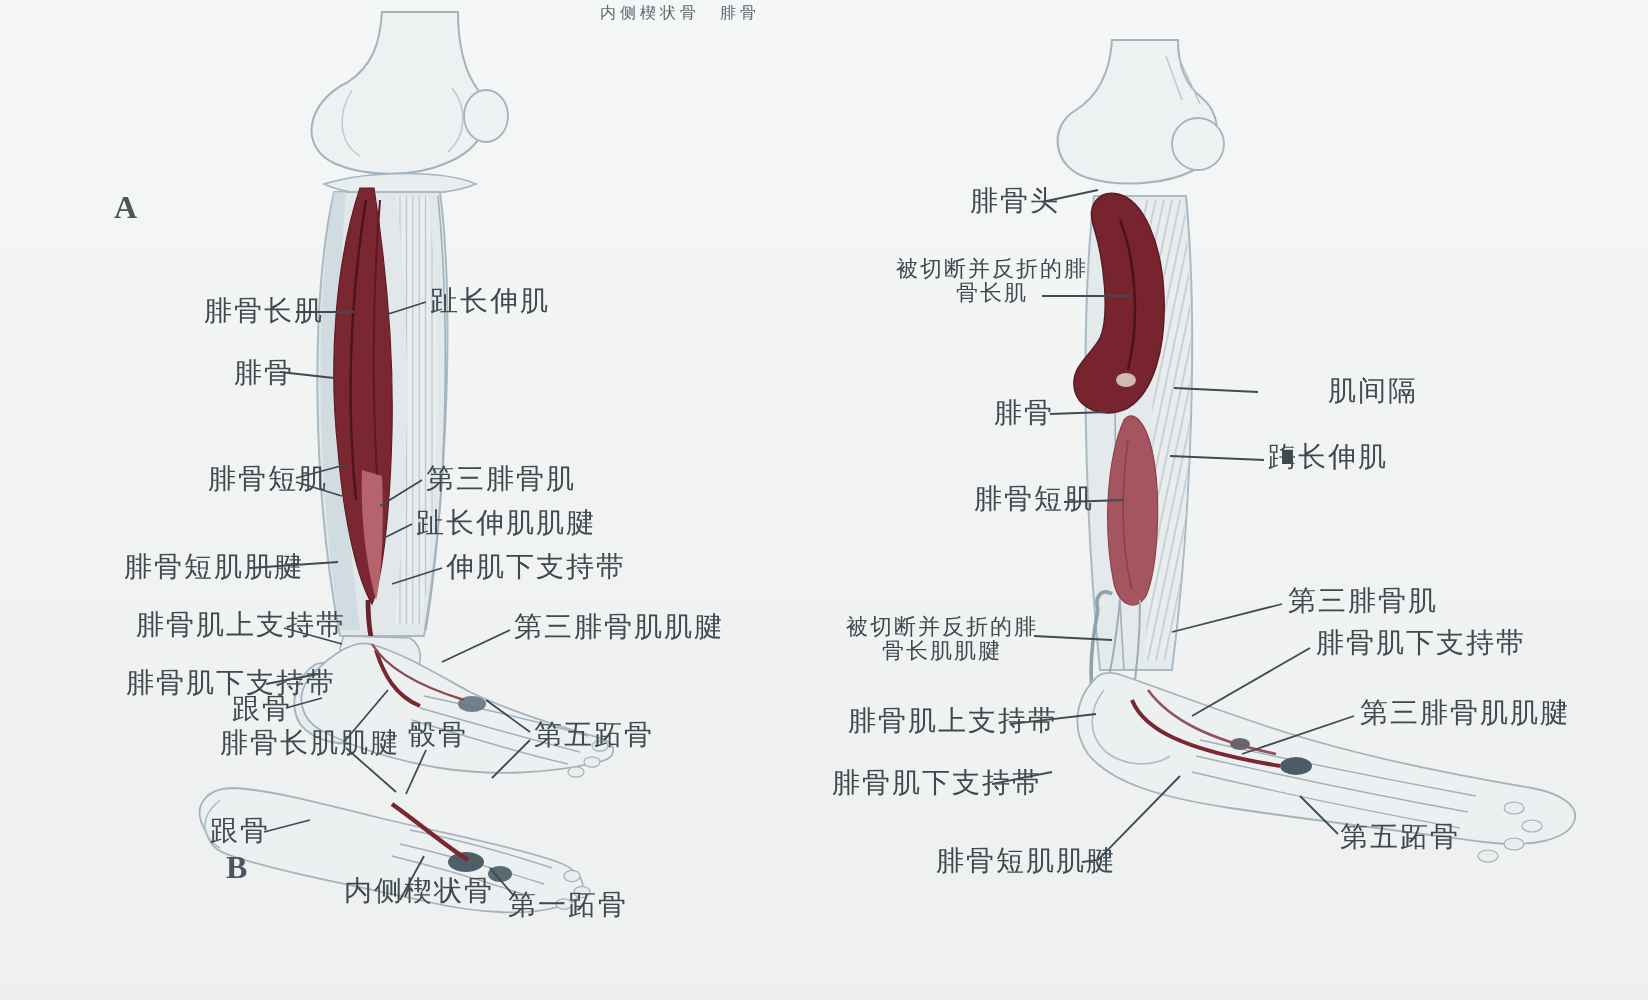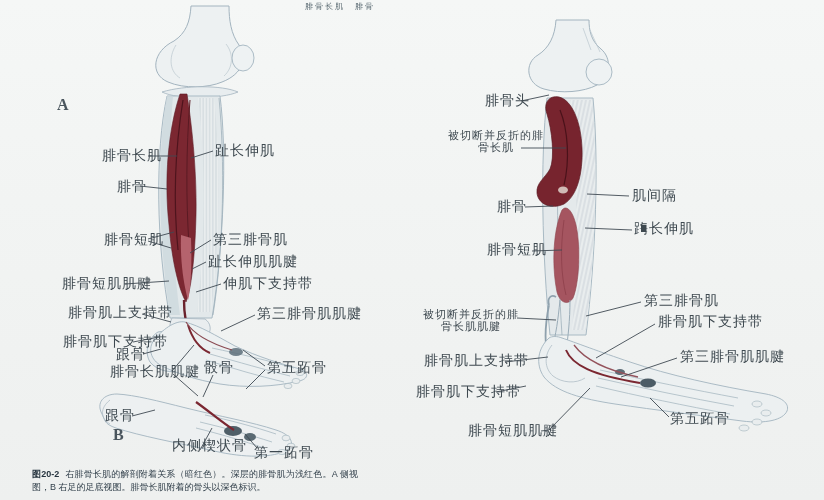--- a/index.html
+++ b/index.html
@@ -139,21 +139,21 @@
       <path d="M655,324 L596,358"></path>
       <path d="M517,318 L556,320"></path>
       <path d="M505,362 L548,357"></path>
       <path d="M677,358 L621,377"></path>
       <path d="M496,392 L526,386"></path>
       <path d="M669,417 L650,398"></path>
       <path d="M541,431 L549,430 L590,388"></path>
     </g>
   </svg>
 
-  <div class="header" style="left:285px;top:1px;width:110px;text-align:center;">腓骨长肌　腓骨</div>
+  <div class="header" style="left:285px;top:1px;width:110px;text-align:center;">内侧楔状骨　腓骨</div>
 
   <div class="letter" style="left:57px;top:96px;">A</div>
   <div class="letter" style="left:113px;top:426px;">B</div>
 
   <div class="lbl" style="left:102px;top:150px;">腓骨长肌</div>
   <div class="lbl" style="left:117px;top:181px;">腓骨</div>
   <div class="lbl" style="left:215px;top:145px;">趾长伸肌</div>
   <div class="lbl" style="left:104px;top:234px;">腓骨短肌</div>
   <div class="lbl" style="left:213px;top:234px;">第三腓骨肌</div>
   <div class="lbl" style="left:208px;top:256px;">趾长伸肌肌腱</div>
@@ -166,31 +166,28 @@
   <div class="lbl" style="left:204px;top:362px;text-align:center;">骰骨</div>
   <div class="lbl" style="left:267px;top:362px;">第五跖骨</div>
   <div class="lbl" style="left:110px;top:366px;">腓骨长肌肌腱</div>
   <div class="lbl" style="left:105px;top:410px;">跟骨</div>
   <div class="lbl" style="left:172px;top:440px;">内侧楔状骨</div>
   <div class="lbl" style="left:254px;top:447px;">第一跖骨</div>
 
   <div class="lbl" style="left:485px;top:95px;">腓骨头</div>
   <div class="lbl-c" style="left:445px;top:129px;width:102px;">被切断并反折的腓
 骨长肌</div>
-  <div class="lbl" style="left:632px;top:190px;">肌间隔</div>
+  <div class="lbl" style="left:664px;top:190px;">肌间隔</div>
   <div class="lbl" style="left:497px;top:201px;">腓骨</div>
   <div class="lbl" style="left:634px;top:223px;">踇长伸肌</div>
   <div class="lbl" style="left:487px;top:244px;">腓骨短肌</div>
   <div class="lbl" style="left:644px;top:295px;">第三腓骨肌</div>
   <div class="lbl-c" style="left:420px;top:308px;width:102px;">被切断并反折的腓
 骨长肌肌腱</div>
   <div class="lbl" style="left:658px;top:316px;">腓骨肌下支持带</div>
   <div class="lbl" style="left:424px;top:355px;">腓骨肌上支持带</div>
   <div class="lbl" style="left:680px;top:351px;">第三腓骨肌肌腱</div>
   <div class="lbl" style="left:416px;top:386px;">腓骨肌下支持带</div>
   <div class="lbl" style="left:670px;top:413px;">第五跖骨</div>
   <div class="lbl" style="left:468px;top:425px;">腓骨短肌肌腱</div>
 
-  <div class="caption" style="left:32px;top:468px;width:326px;">
-    <span class="cap-id">图20-2</span><span>右腓骨长肌的解剖附着关系（暗红色）。深层的腓骨肌为浅红色。A 侧视图，B 右足的足底视图。腓骨长肌附着的骨头以深色标识。</span>
-  </div>
 
 </div>
 
 </body></html>

